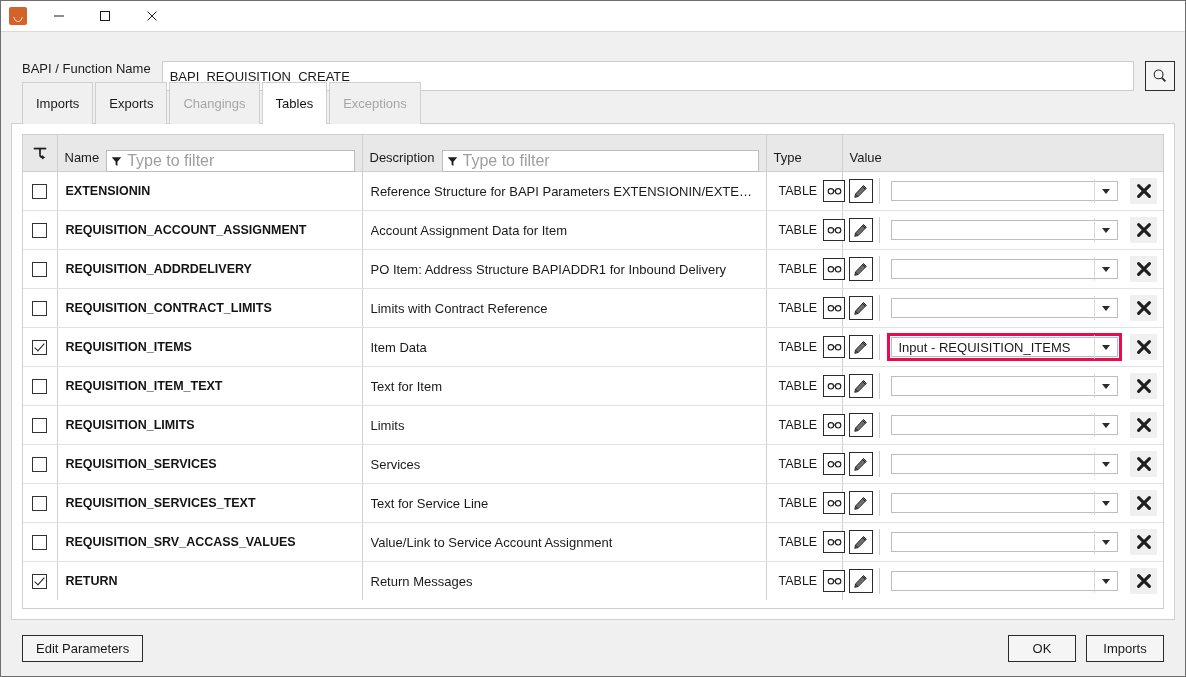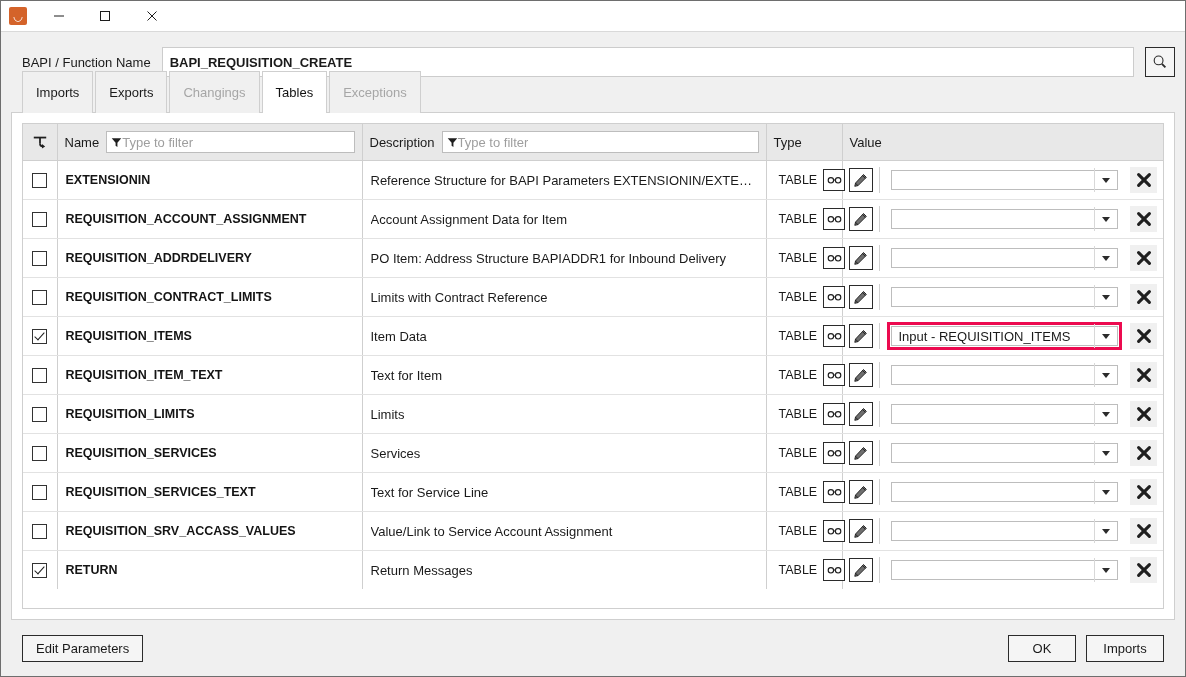--- a/index.html
+++ b/index.html
@@ -82,22 +82,22 @@
     background: #f0f0f0;
     position: relative;
     padding: 0 10px;
     display: flex;
     flex-direction: column;
   }
 
   
   .fn-row {
     display: flex;
-    align-items: center;
-    margin-top: 18px;
+    align-items: flex-start;
+    margin-top: 29px;
     height: 24px;
     flex: 0 0 auto;
   }
   .fn-label {
     font-size: 13px;
     color: #1a1a1a;
     margin-left: 11px;
     margin-right: 11px;
     white-space: nowrap;
   }
@@ -106,21 +106,20 @@
     height: 30px;
     box-sizing: border-box;
     background: #ffffff;
     border: 1px solid #cccccc;
     font-family: "Liberation Sans", sans-serif;
     font-size: 13px;
     color: #1a1a1a;
     padding: 0 7px;
     line-height: 28px;
     outline: none;
-    font-weight: bold;
   }
   .fn-search {
     width: 30px;
     height: 30px;
     margin-left: 11px;
     box-sizing: border-box;
     background: #f5f5f5;
     border: 1px solid #2b2b2b;
     display: flex;
     align-items: center;
@@ -202,40 +201,40 @@
     font-weight: normal;
     font-size: 13px;
     color: #1a1a1a;
     text-align: left;
     vertical-align: middle;
   }
   thead th:last-child { border-right: none; }
 
   .th-inner {
     display: flex;
-    align-items: center;
     height: 36px;
     padding: 15px 7px;
     box-sizing: border-box;
   }
   .th-label { white-space: nowrap; margin-right: 7px; }
   .filter-box {
     flex: 1 1 auto;
     height: 22px;
     background: #ffffff;
     border: 1px solid #bdbdbd;
     box-sizing: border-box;
     display: flex;
     align-items: center;
     padding: 0 4px;
     min-width: 0;
   }
   .filter-box .ph {
     color: #9e9e9e;
-    font-size: 13px;
+    font-size: 16px;
+    margin-left: 5px;
     white-space: nowrap;
     overflow: hidden;
   }
   .reset-filter-cell {
     display: flex;
     align-items: center;
     justify-content: center;
     height: 36px;
   }
 

